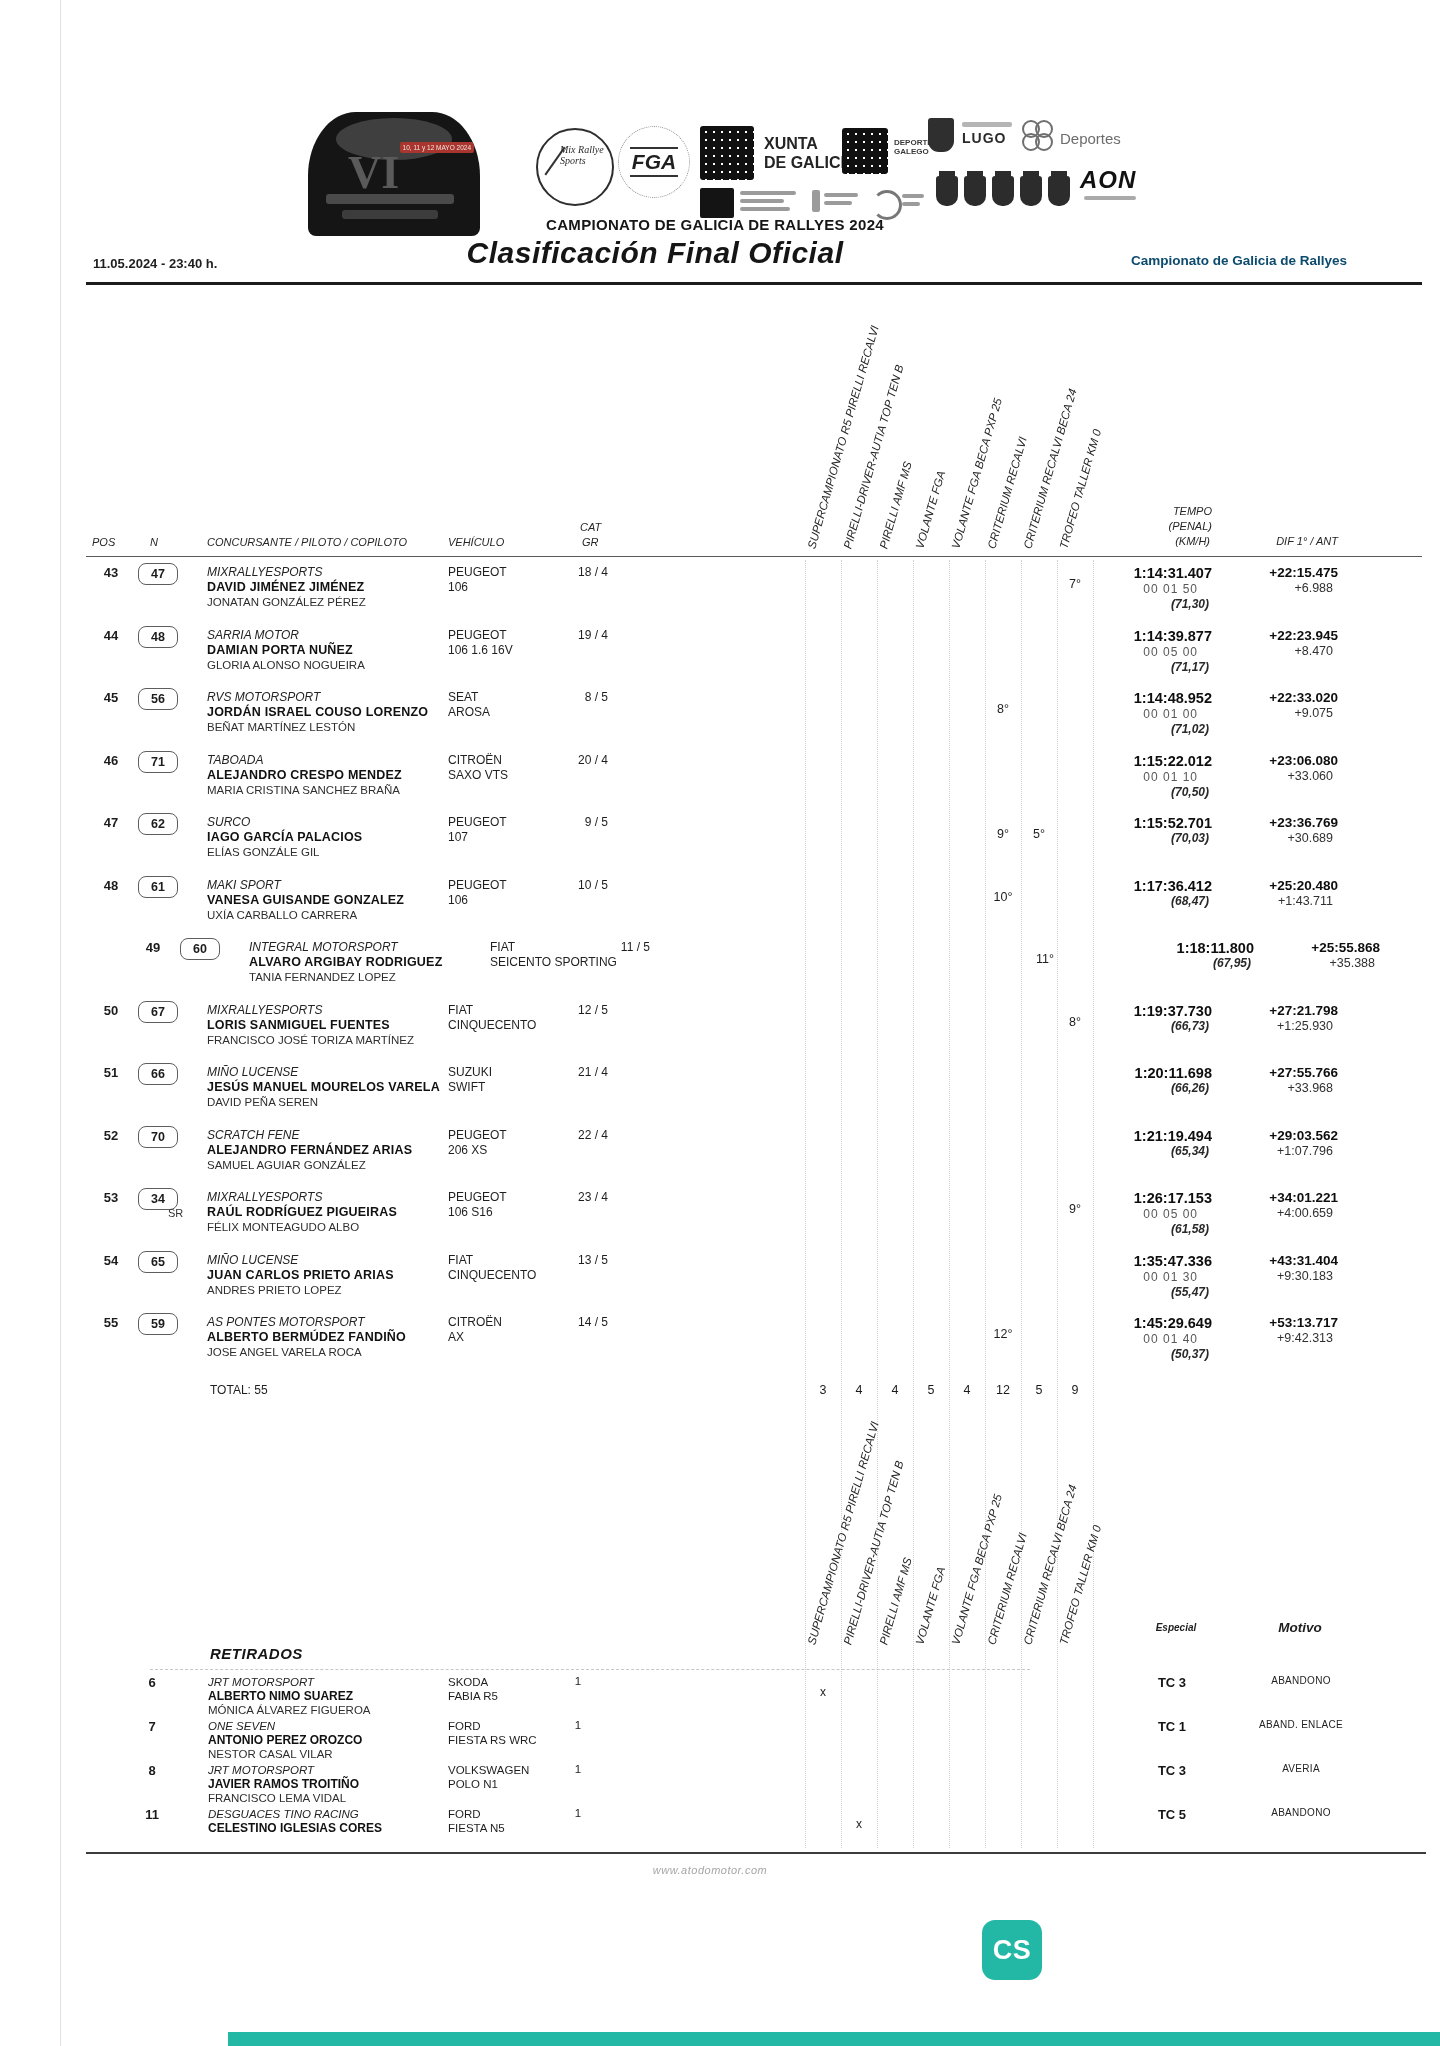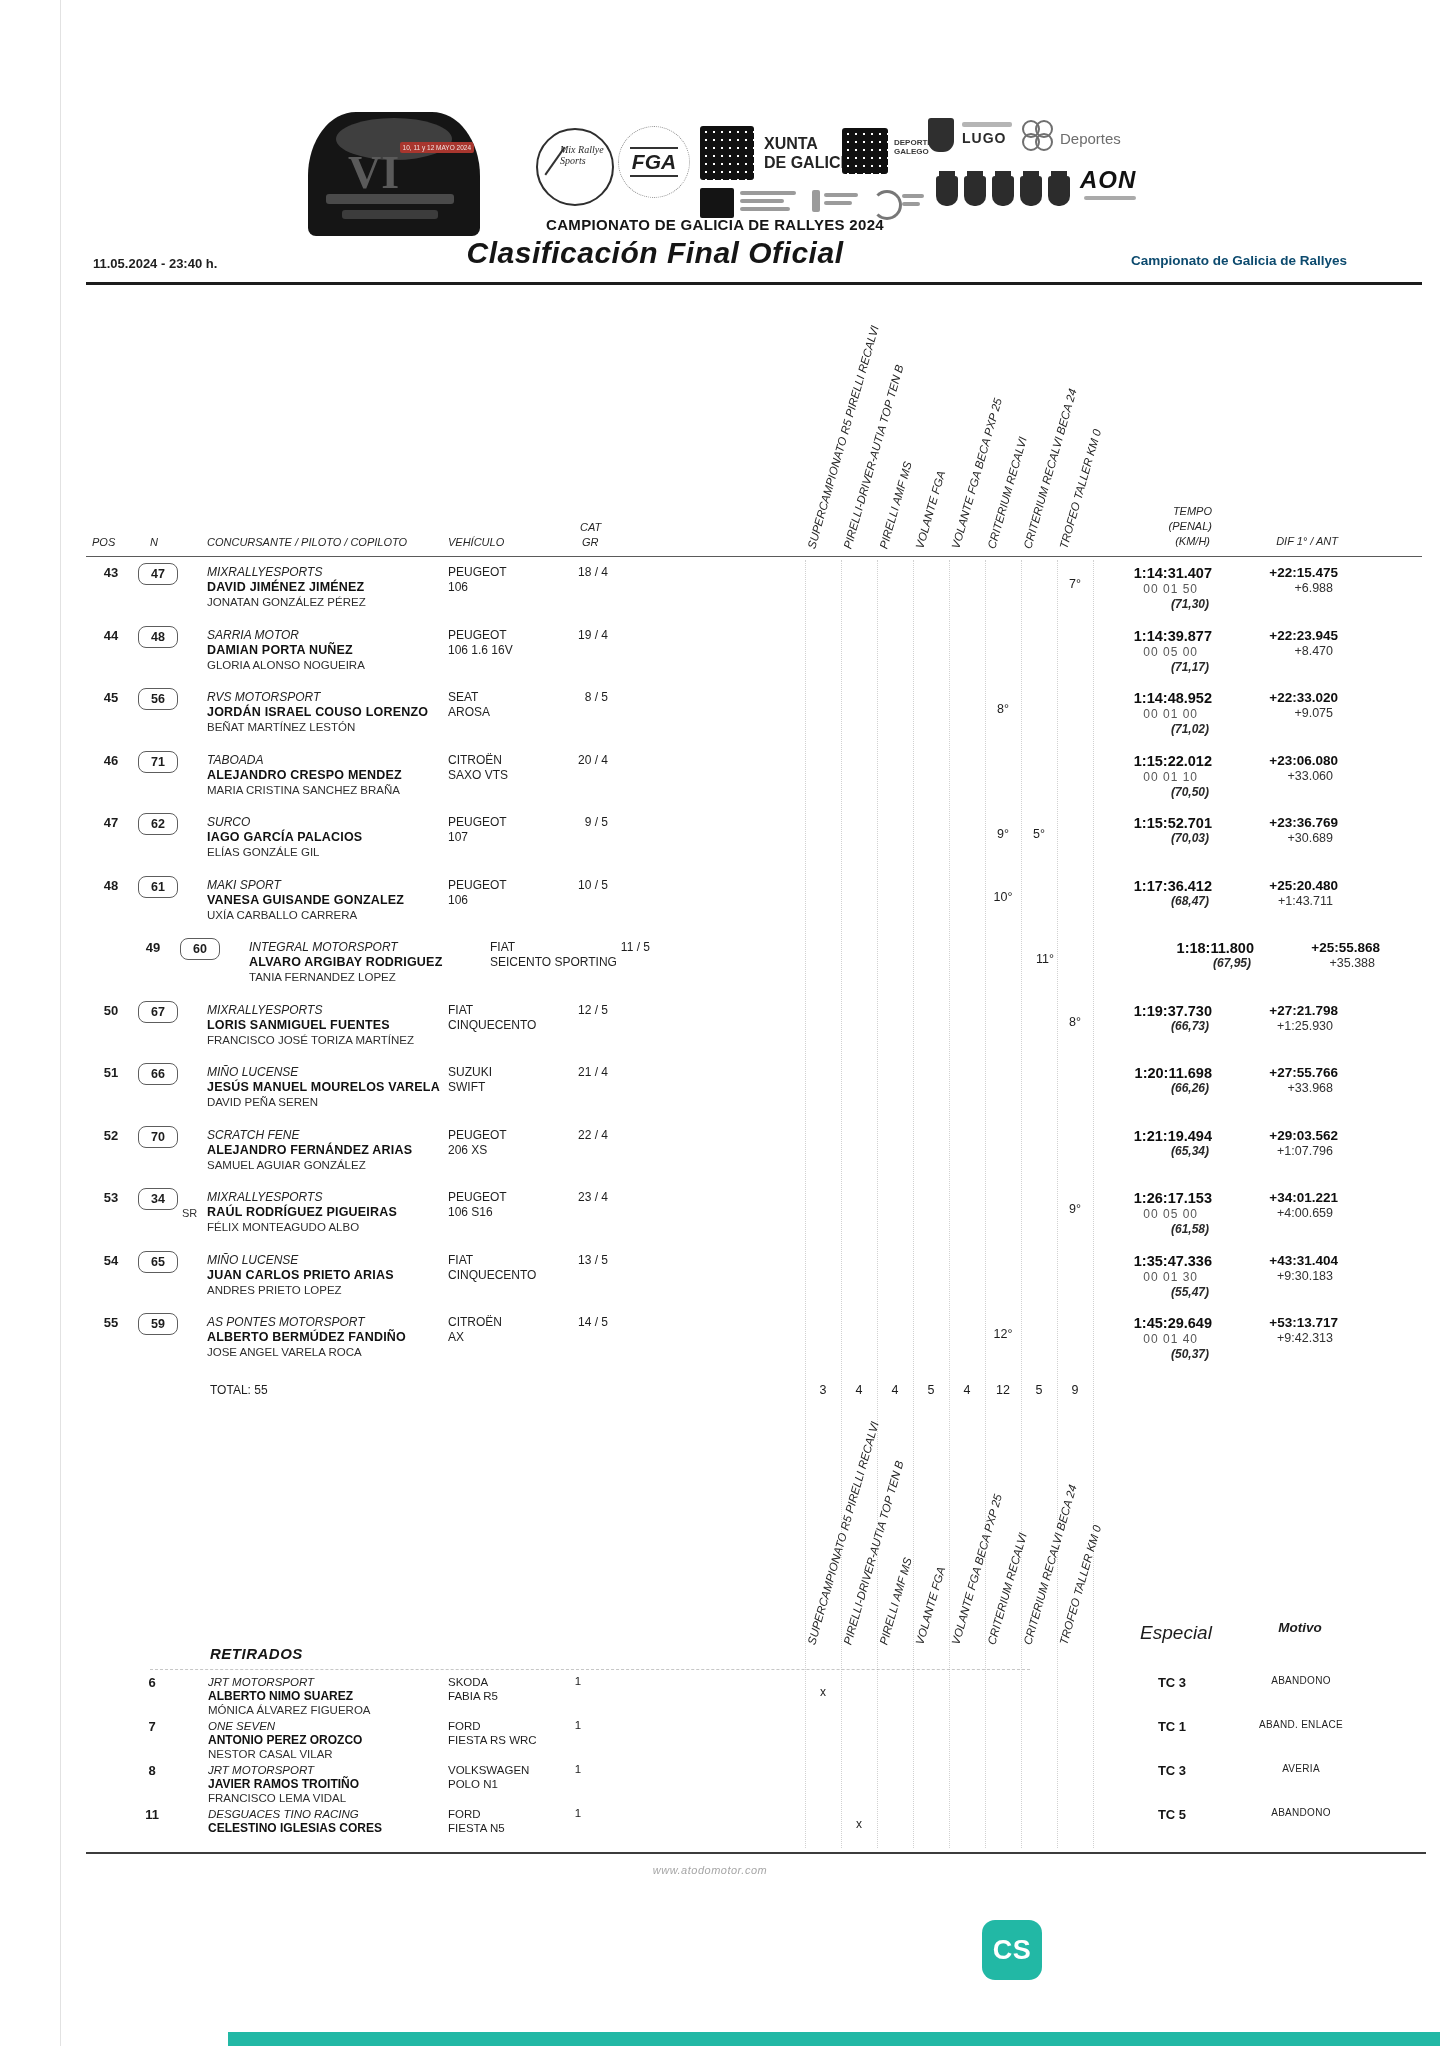--- a/index.html
+++ b/index.html
@@ -78,21 +78,21 @@
   .dots{position:absolute;top:560px;height:1288px;width:0;border-left:1px dotted rgba(0,0,0,.18);}
 
   
   #results-body{position:absolute;left:0;top:565px;width:1440px;height:820px;}
   #retired-body{position:absolute;left:0;top:1675px;width:1440px;height:180px;}
   .rrow{position:absolute;left:0;width:1440px;height:62px;}
   .c-pos{position:absolute;left:90px;width:42px;text-align:center;font-size:13px;font-weight:bold;color:#1c1c1c;}
   .c-n{position:absolute;left:138px;top:-2px;width:40px;text-align:center;}
   .nbox{display:inline-block;min-width:30px;padding:3px 4px;border:1.5px solid #5d5d5d;border-radius:8px;
         font-size:12.5px;font-weight:bold;color:#1c1c1c;}
-  .c-sr{position:absolute;left:182px;top:17px;font-size:11px;color:#333;}
+  .c-sr{position:absolute;left:168px;top:17px;font-size:11px;color:#333;}
   .c-ent{position:absolute;left:207px;width:238px;}
   .c-ent .team{font-size:12px;font-style:italic;color:#232323;line-height:15px;}
   .c-ent .driver{font-size:12.5px;font-weight:bold;color:#111;line-height:15px;letter-spacing:.2px;}
   .c-ent .codriver{font-size:11.5px;color:#2e2e2e;line-height:15px;}
   .c-veh{position:absolute;left:448px;width:135px;font-size:12px;color:#1f1f1f;line-height:15px;}
   .c-cat{position:absolute;left:548px;width:60px;text-align:right;font-size:12px;color:#1d1d1d;}
   .marks{position:absolute;left:0;top:0;width:1440px;height:62px;}
   .mark{position:absolute;top:12px;width:36px;text-align:center;font-size:12.5px;color:#1d1d1d;}
   .c-tempo{position:absolute;left:1050px;width:162px;text-align:right;}
   .c-tempo .time{font-size:14.5px;font-weight:bold;color:#0e0e0e;line-height:16px;}
@@ -104,21 +104,21 @@
 
   
   .totals-row{position:absolute;left:0;top:1383px;width:1440px;height:20px;}
   .total-label{position:absolute;left:210px;font-size:12px;color:#1f1f1f;}
   .total-val{position:absolute;width:36px;text-align:center;font-size:12.5px;color:#1b1b1b;}
 
   
   .retired-title{position:absolute;left:210px;top:1645px;font-size:15px;font-weight:bold;
                  font-style:italic;color:#161616;letter-spacing:.5px;}
   .especial-head{position:absolute;left:1136px;top:1622px;width:80px;text-align:center;
-                 font-size:19px;font-weight:normal;font-style:italic;color:#1d1d1d;}
+                 font-size:10px;font-weight:bold;font-style:italic;color:#1d1d1d;}
   .motivo-head{position:absolute;left:1260px;top:1620px;width:80px;text-align:center;
                font-size:13.5px;font-weight:bold;font-style:italic;color:#1d1d1d;}
   .xrow{position:absolute;left:0;width:1440px;height:44px;}
   .x-n{position:absolute;left:134px;width:36px;text-align:center;font-size:13px;font-weight:bold;color:#1a1a1a;}
   .x-ent{position:absolute;left:208px;width:250px;}
   .x-ent .team{font-size:11.5px;font-style:italic;color:#232323;line-height:14px;}
   .x-ent .driver{font-size:12px;font-weight:bold;color:#111;line-height:14px;}
   .x-ent .codriver{font-size:11.5px;color:#2e2e2e;line-height:14px;}
   .x-veh{position:absolute;left:448px;width:140px;font-size:11.5px;color:#1f1f1f;line-height:14px;}
   .x-cat{position:absolute;left:560px;width:36px;text-align:center;font-size:11.5px;color:#1d1d1d;}

